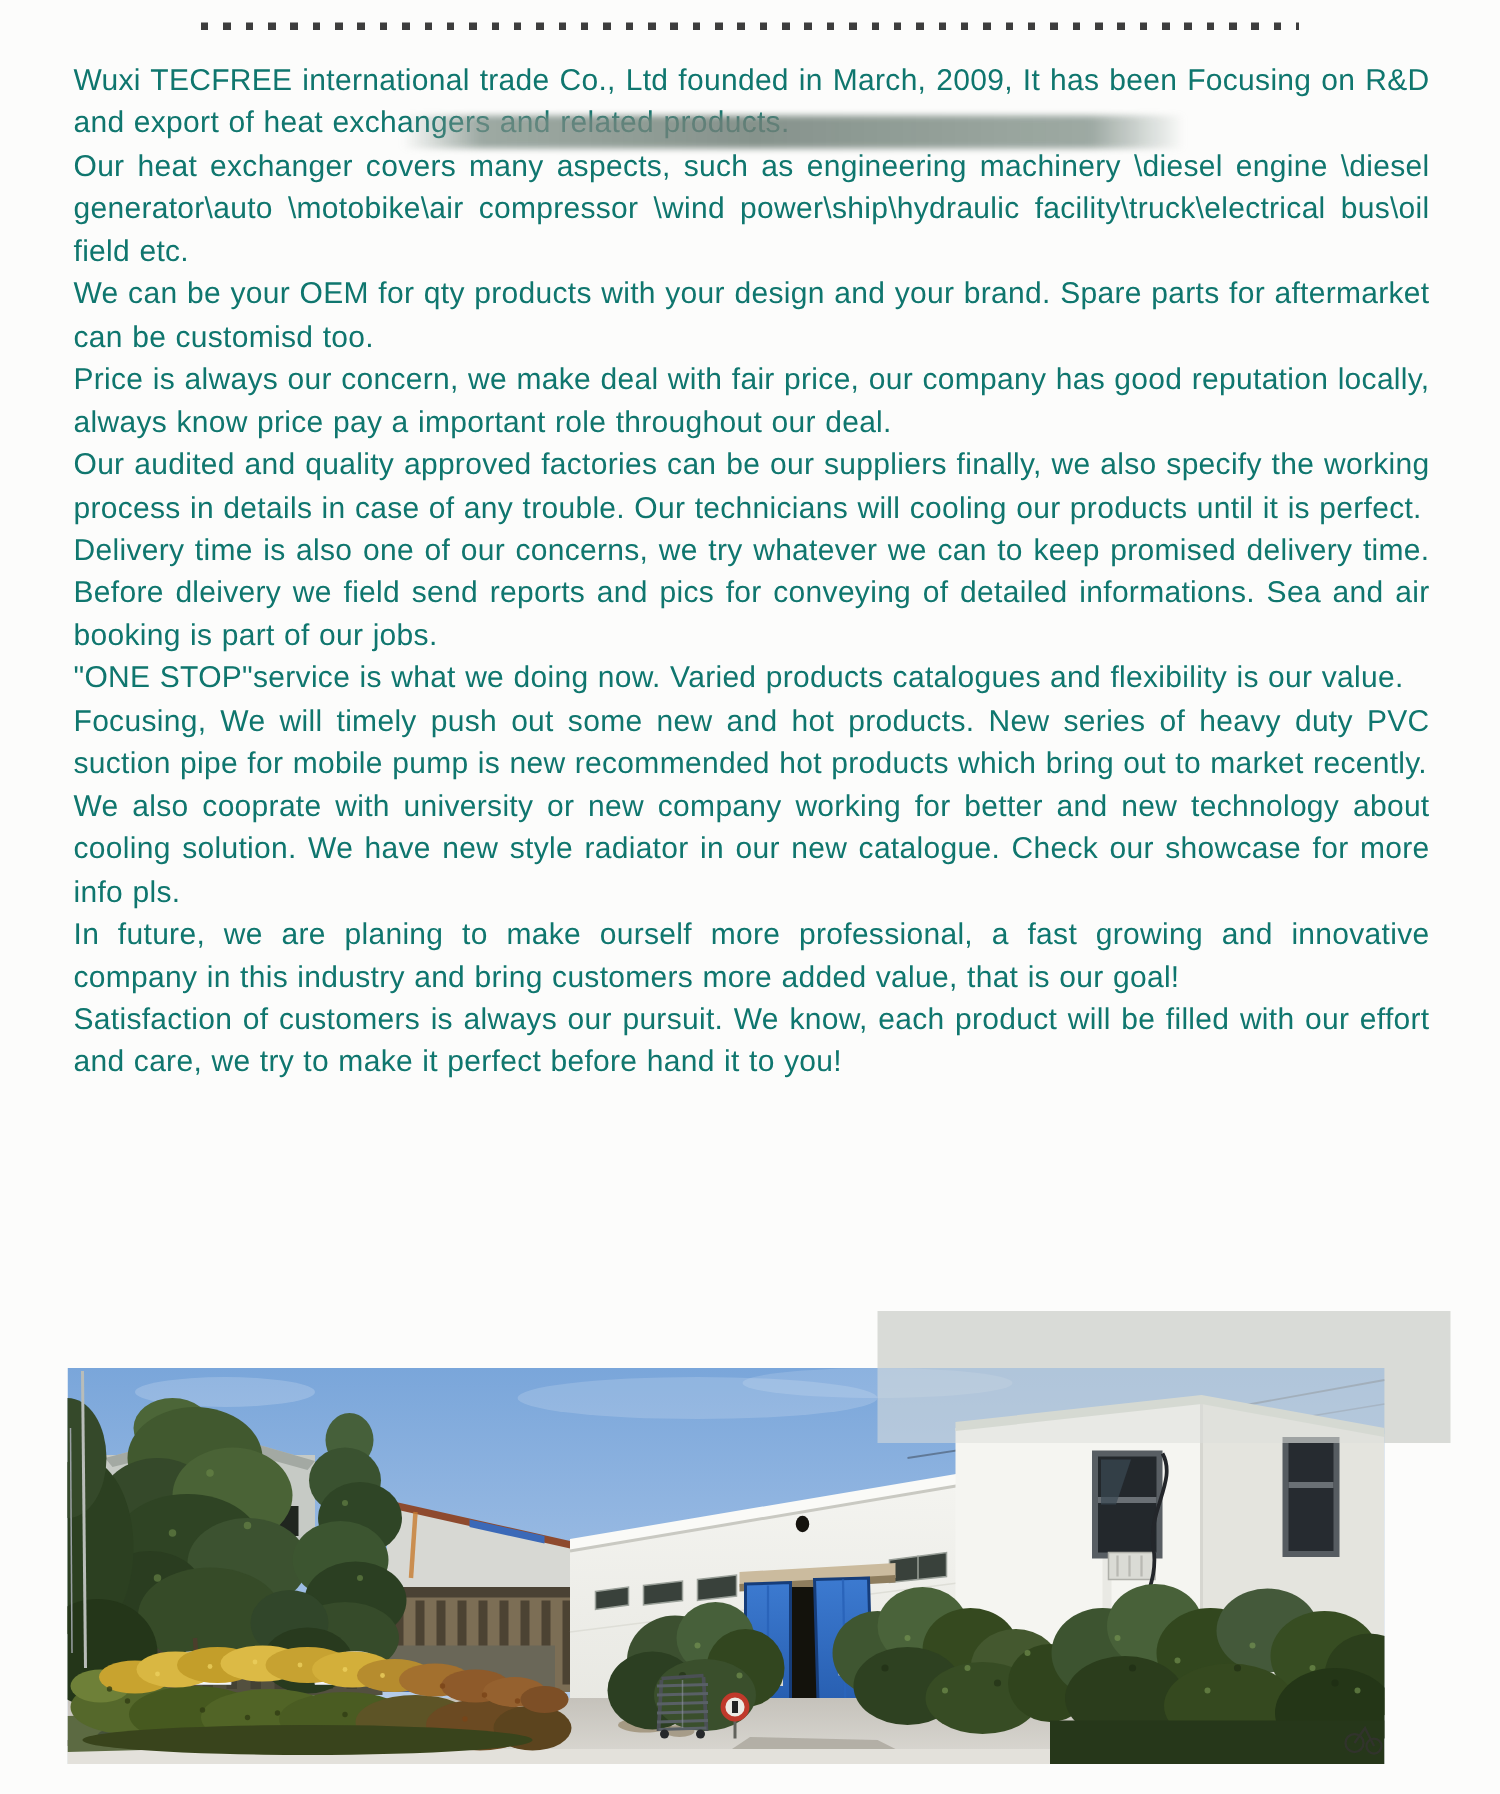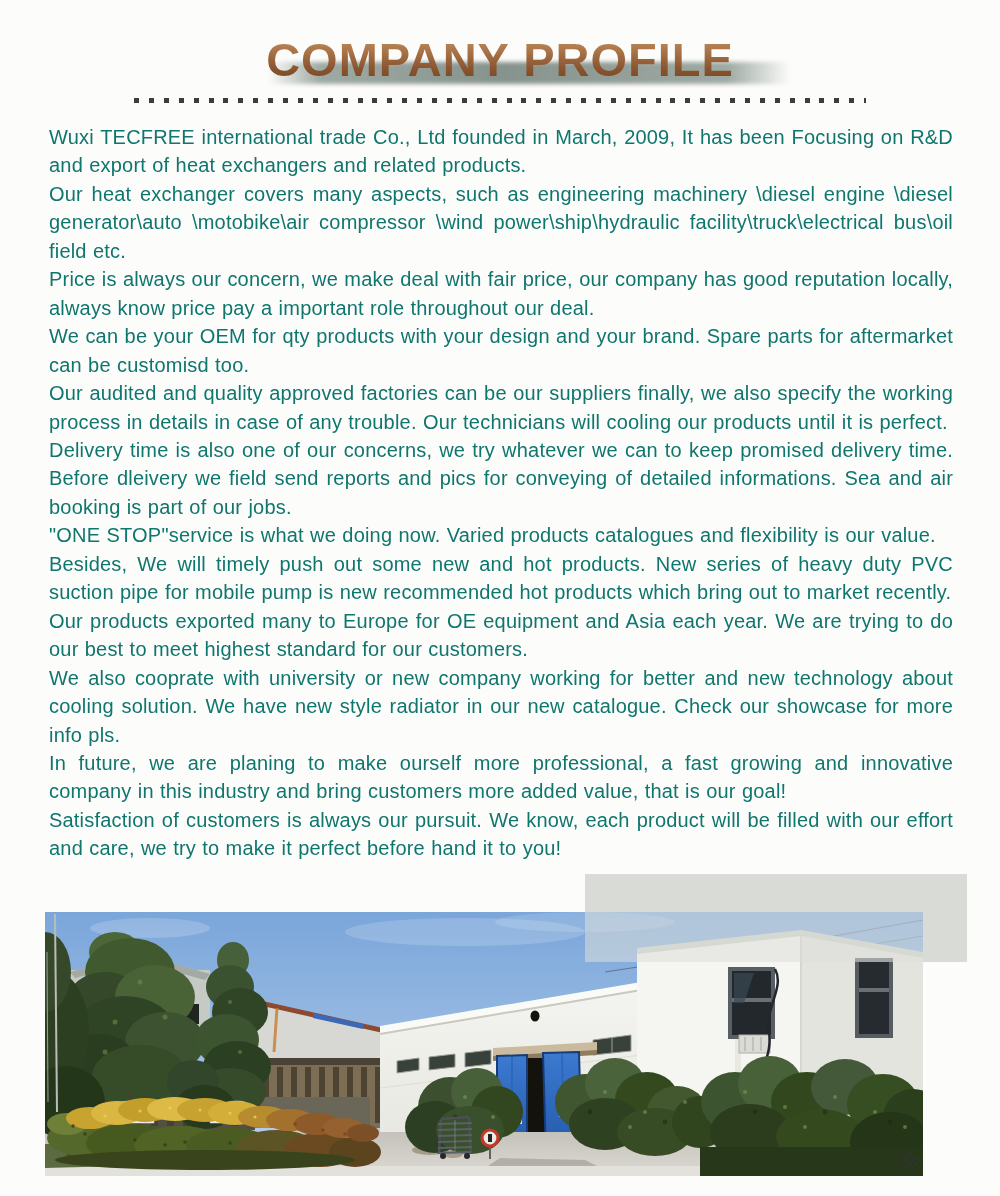--- a/index.html
+++ b/index.html
@@ -32,43 +32,41 @@
   .photo-veil{position:absolute;left:585px;top:912px;width:338px;height:50px;
       background:rgba(220,222,218,.55);z-index:3;}
 </style>
 </head>
 <body>
 
 <div class="page">
 
   <div class="header">
     <div class="title-band"></div>
-    <h1 class="title">COMPANY PROFILE</h1>
     <div class="dots"></div>
   </div>
 
   <div class="profile-text">
 
       <p>Wuxi TECFREE international trade Co., Ltd founded in March, 2009, It has been Focusing on R&amp;D and export of heat exchangers and related products.</p>
 
       <p>Our heat exchanger covers many aspects, such as engineering machinery \diesel engine \diesel genera­tor\auto \motobike\air compressor \wind power\ship\hydraulic facility\truck\electrical bus\oil field etc.</p>
 
+      <p>We can be your OEM for qty products with your design and your brand. Spare parts for aftermarket can be customisd too.</p>
+
       <p>Price is always our concern, we make deal with fair price, our company has good reputation locally, always know price pay a important role throughout our deal.</p>
 
-      <p>We can be your OEM for qty products with your design and your brand. Spare parts for aftermarket can be customisd too.</p>
-
       <p>Our audited and quality approved factories can be our suppliers finally, we also specify the working pro­cess in details in case of any trouble. Our technicians will cooling our products until it is perfect.</p>
 
       <p>Delivery time is also one of our concerns, we try whatever we can to keep promised delivery time. Before dleivery we field send reports and pics for conveying of detailed informations. Sea and air booking is part of our jobs.</p>
 
       <p>"ONE STOP"service is what we doing now. Varied products catalogues and flexibility is our value.</p>
 
-      <p>Besides, We will timely push out some new and hot products. New series of heavy duty PVC suction pipe for mobile pump is new recommended hot products which bring out to market recently.</p>
-
-      <p>Our products exported many to Europe for OE equipment and Asia each year. We are trying to do our best to meet highest standard for our customers.</p>
+      <p>Focusing, We will timely push out some new and hot products. New series of heavy duty PVC suction pipe for mobile pump is new recommended hot products which bring out to market recently.</p>
+
 
       <p>We also cooprate with university or new company working for better and new technology about cooling solution. We have new style radiator in our new catalogue. Check our showcase for more info pls.</p>
 
       <p>In future, we are planing to make ourself more professional, a fast growing and innovative company in this industry and bring customers more added value, that is our goal!</p>
 
       <p>Satisfaction of customers is always our pursuit. We know, each product will be filled with our effort and care, we try to make it perfect before hand it to you!</p>
 
     </div>
 
   <div class="gray-rect"></div>

